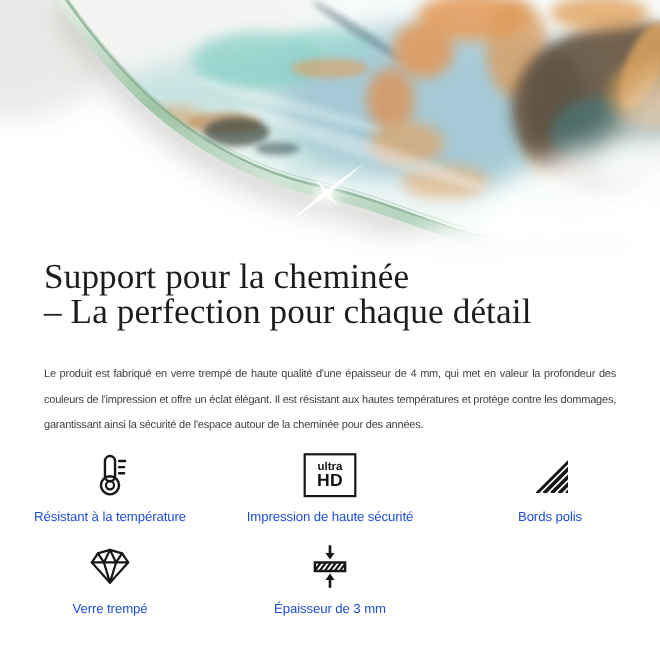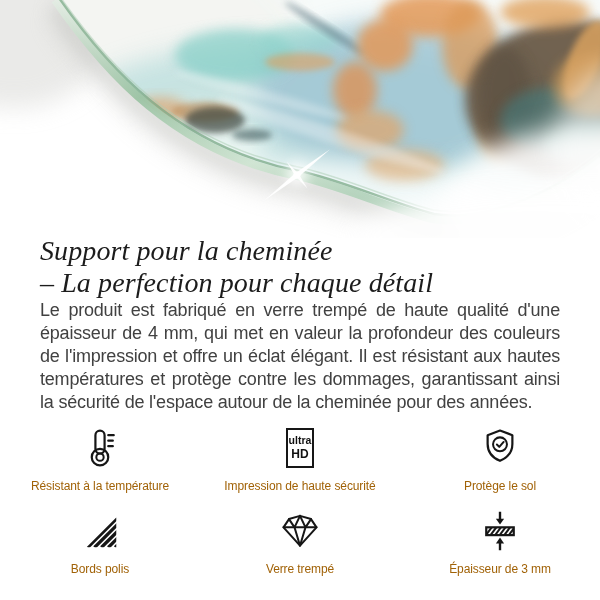--- a/index.html
+++ b/index.html
@@ -13,30 +13,29 @@
 
   
   .hero { position: relative; width: 600px; height: 238px; background: #ffffff; }
   .hero svg { display: block; }
 
   
   .content { padding: 0 40px; }
   h1.title {
     font-family: "Liberation Serif", serif;
     font-weight: 400;
-    font-size: 28px;
+    font-size: 32px;
     line-height: 32px;
     color: #1c1c1c;
     margin-top: -3px;
     letter-spacing: 0.1px;
-    font-style: italic;
   }
   p.description {
-    margin-top: 0;
-    font-size: 18px;
+    margin-top: 30px;
+    font-size: 10px;
     line-height: 23px;
     letter-spacing: -0.2px;
     color: #414141;
     text-align: justify;
   }
 
   
   .features {
     margin-top: 11px;
     display: grid;
@@ -47,32 +46,32 @@
   .feature {
     display: flex; flex-direction: column; align-items: center;
   }
   .feature .icon-box {
     height: 46px; display: flex; align-items: center; justify-content: center;
   }
   .feature .label {
     margin-top: 8px;
     font-size: 12px;
     letter-spacing: -0.1px;
-    color: #a16207;
+    color: #1d4ed8;
     text-align: center;
     white-space: nowrap;
   }
   .uhd-box {
-    width: 28px; height: 40px;
+    width: 48px; height: 40px;
     border: 2.5px solid #161616;
     display: flex; flex-direction: column; align-items: center; justify-content: center;
     color: #111;
   }
   .uhd-box .uhd-top  { font-size: 10.5px; font-weight: 700; line-height: 11px; }
-  .uhd-box .uhd-main { font-size: 12px;  font-weight: 800; line-height: 16px; letter-spacing: 0.2px; }
+  .uhd-box .uhd-main { font-size: 16px;  font-weight: 800; line-height: 16px; letter-spacing: 0.2px; }
 </style>
 </head>
 <body>
 
 <div class="page">
 
   <div class="hero">
     <svg width="600" height="238" viewBox="0 0 600 238">
       <defs>
         <clipPath id="discClip">
@@ -183,30 +182,20 @@
     <div class="feature">
       <div class="icon-box">
         <div class="uhd-box">
           <div class="uhd-top">ultra</div>
           <div class="uhd-main">HD</div>
         </div>
       </div>
       <div class="label">Impression de haute sécurité</div>
     </div>
 
-    <div class="feature">
-      <div class="icon-box">
-        <svg width="44" height="44" viewBox="0 0 48 48" fill="none" stroke="#161616" stroke-width="2.4" stroke-linecap="round" stroke-linejoin="round">
-          <path d="M24 5 L37.5 10 v9.5 c0 9.5 -6.5 15.5 -13.5 18.5 c-7 -3 -13.5 -9 -13.5 -18.5 V10 Z"></path>
-          <circle cx="24" cy="20" r="7.6" stroke-width="2.2"></circle>
-          <path d="M20.6 20.2 l2.6 2.6 l4.8 -5.4" stroke-width="2.2"></path>
-        </svg>
-      </div>
-      <div class="label">Protège le sol</div>
-    </div>
 
     <div class="feature">
       <div class="icon-box">
         <svg width="44" height="44" viewBox="0 0 48 48">
           <defs>
             <clipPath id="triClip">
                 <polygon points="42,9 42,42 9,42"></polygon>
               </clipPath>
           </defs>
           <g clip-path="url(#triClip)" stroke="#161616" stroke-width="3.6">

